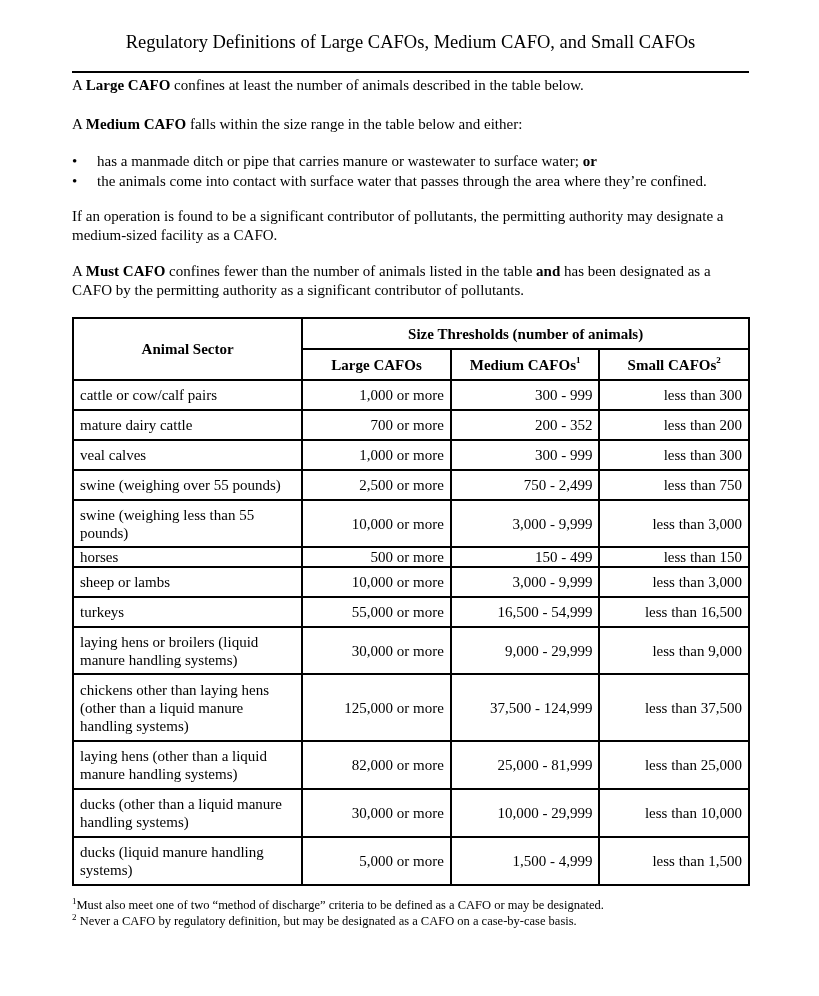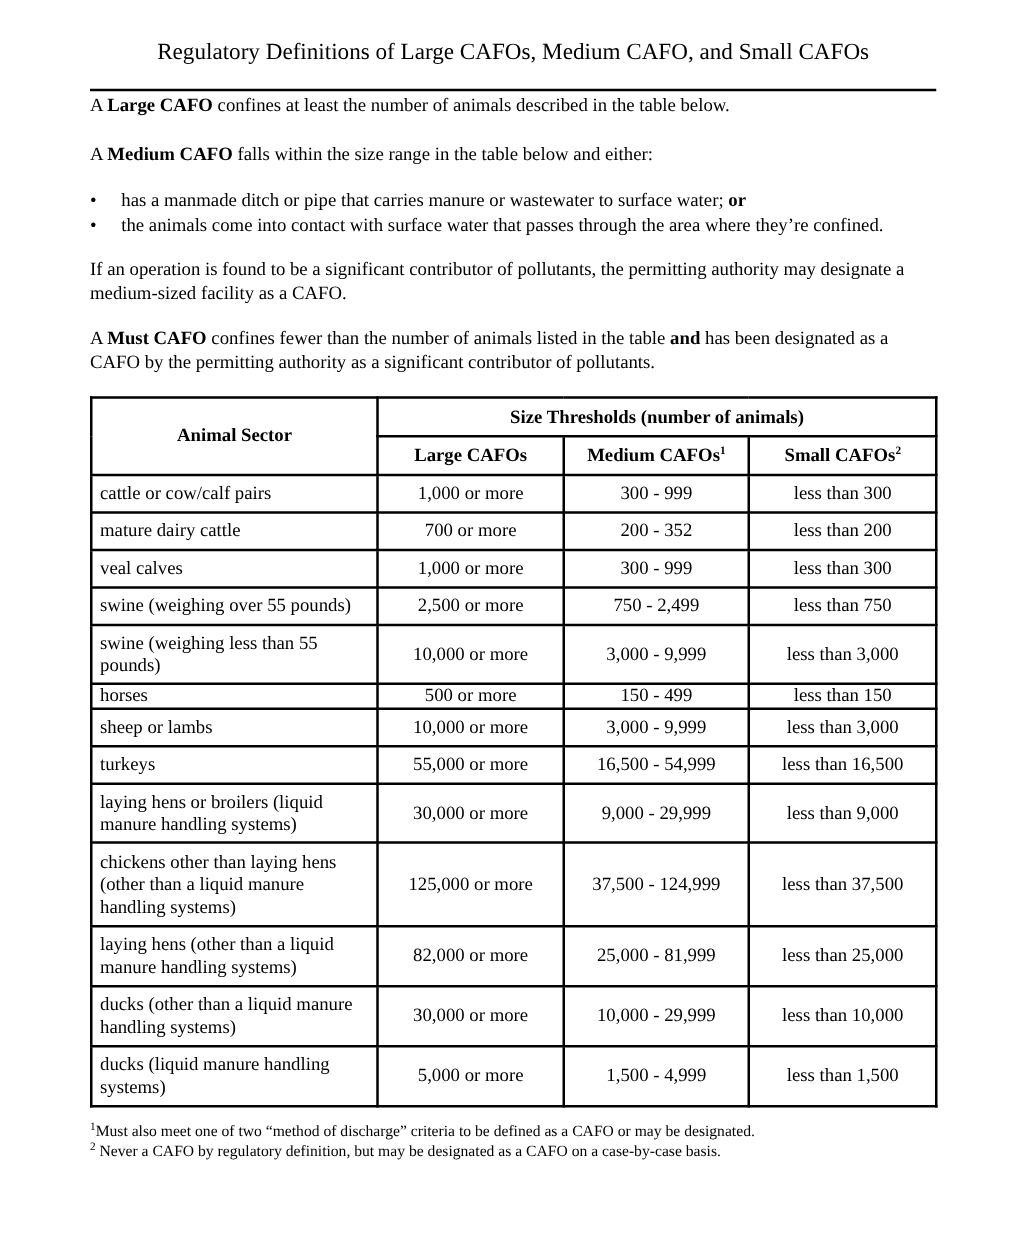--- a/index.html
+++ b/index.html
@@ -19,21 +19,21 @@
   .bullets li { position: relative; padding-left: 25px; line-height: 20px; }
   .bullets li .dot { position: absolute; left: 0; top: 0; }
   table.cafo {
     position: absolute; left: 72px; top: 317px; width: 678px;
     border-collapse: collapse; font-size: 15px;
   }
   table.cafo td, table.cafo th {
     border: 2px solid #000; padding: 0 6px; line-height: 18px;
   }
   table.cafo th { font-weight: bold; text-align: center; }
-  table.cafo td.num { text-align: center; }
+  table.cafo td.num { text-align: right; }
   table.cafo td.sector { text-align: left; }
   sup { font-size: 9px; vertical-align: top; line-height: 9px; }
   .footnotes { position: absolute; left: 72px; top: 897px; font-size: 12.5px; line-height: 16px; }
 </style>
 </head>
 <body>
 
 <div class="title">Regulatory Definitions of Large CAFOs, Medium CAFO, and Small CAFOs</div>
 
 <p class="para" style="top:76px;"><span>A </span><b>Large CAFO</b><span> confines at least the number of animals described in the table below.</span></p>

